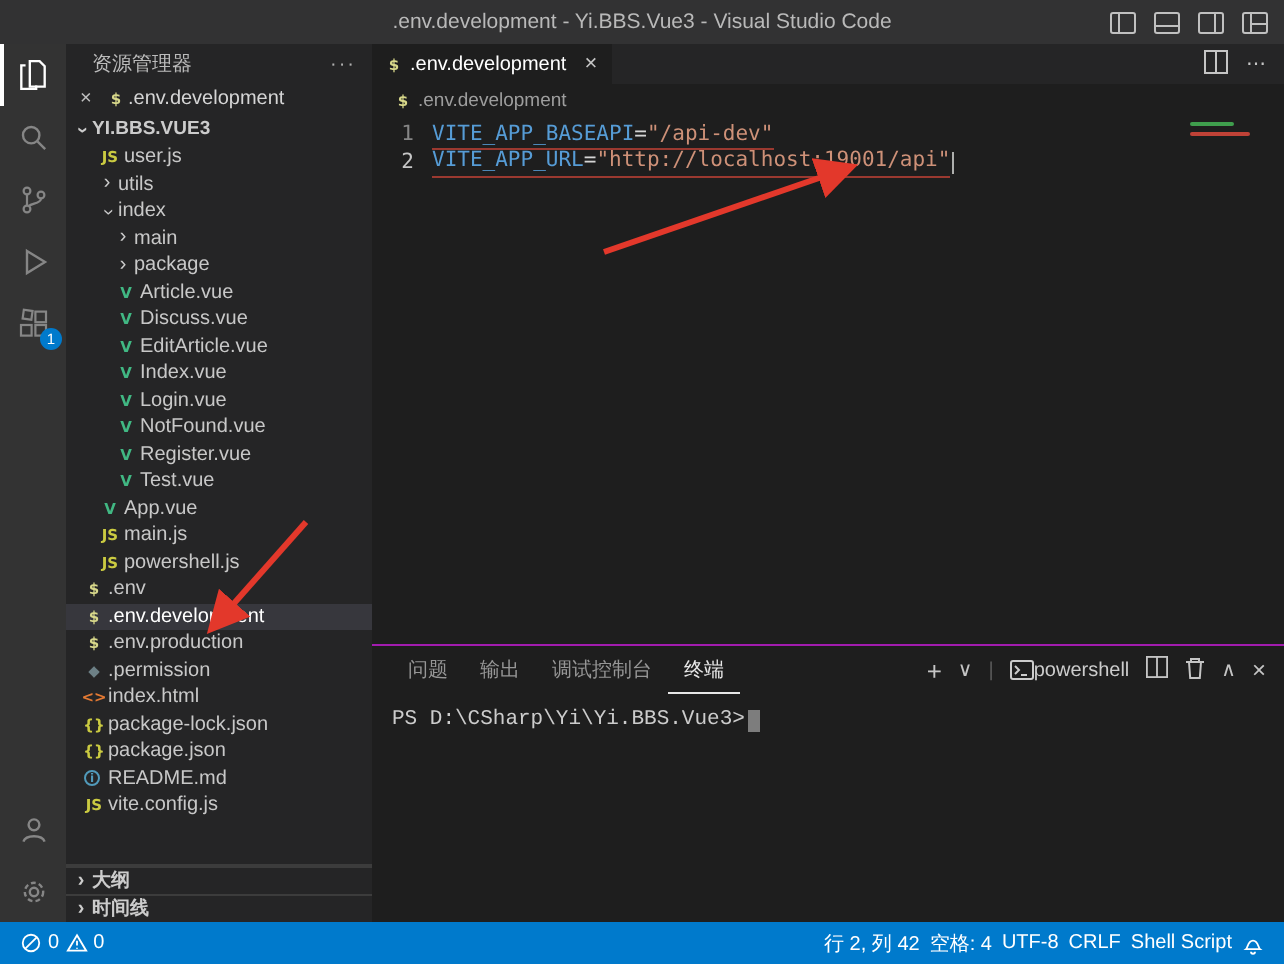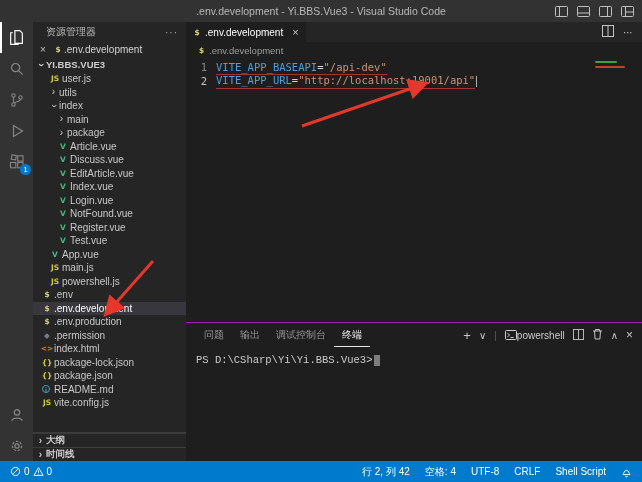--- a/index.html
+++ b/index.html
@@ -77,21 +77,21 @@
   .ptab.active{color:#e7e7e7;box-shadow:inset 0 -1px #e7e7e7}
   .panel-actions{margin-left:auto;display:flex;align-items:center;gap:8px;color:#c5c5c5;padding-right:9px}
   .pa-sep{color:#5a5a5a}
   .ps-item{display:flex;align-items:center;gap:0;font-size:10px;color:#cccccc}
   .terminal{padding:7px 0 0 10px;font-family:Liberation Mono, monospace;font-size:10.5px;color:#cccccc;display:flex;align-items:center}
   .t-cursor{display:inline-block;width:6px;height:11px;background:#cccccc;opacity:.55;margin-left:2px}
 
   
   .statusbar{flex:0 0 21px;background:#007acc;color:#ffffff;display:flex;align-items:center;padding:0 10px;font-size:10px}
   .sb-left{display:flex;align-items:center;gap:9px}
-  .sb-right{margin-left:auto;display:flex;align-items:center;gap:15px}
+  .sb-right{margin-left:auto;display:flex;align-items:center;gap:5px}
   .sb-item{display:flex;align-items:center;gap:3px;white-space:nowrap;cursor:pointer}
 
   
   .annotations{position:absolute;inset:0;z-index:99;pointer-events:none}
 </style>
 </head>
 <body>
 
 <div class="app">
 

